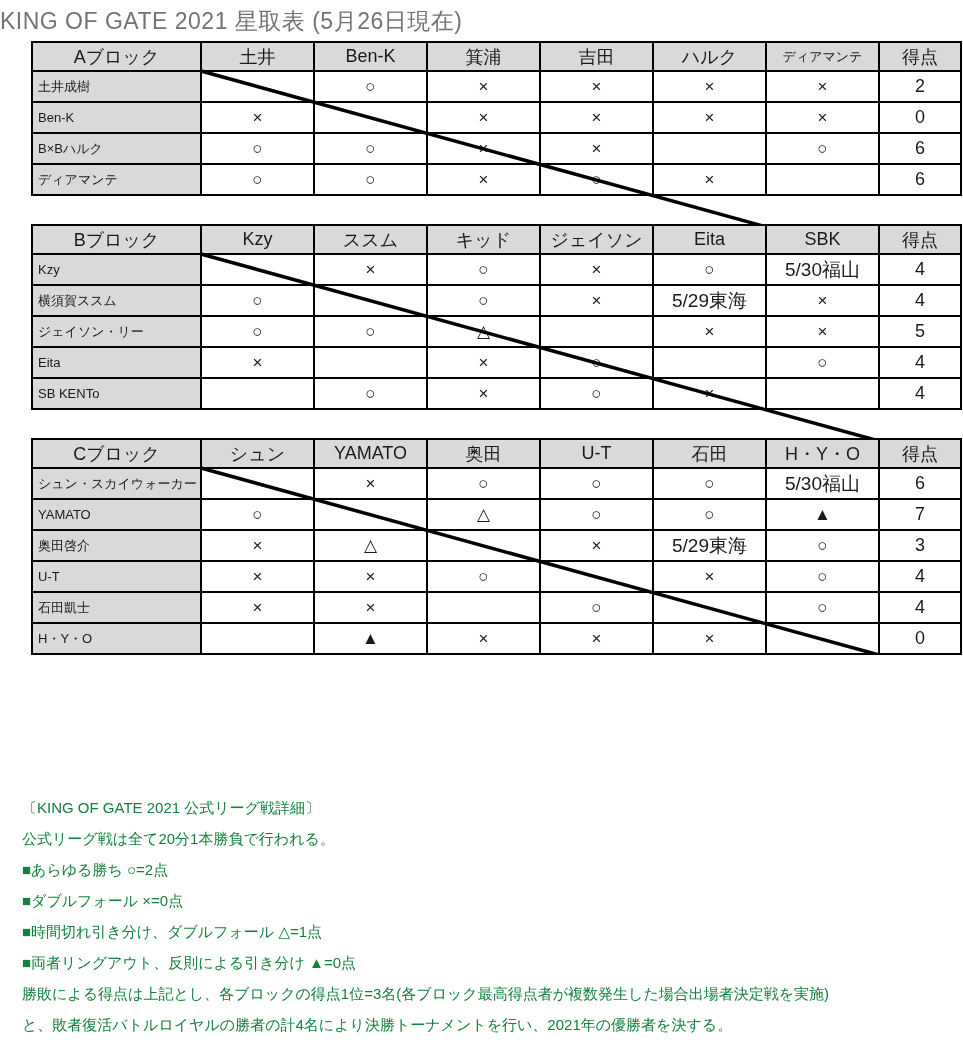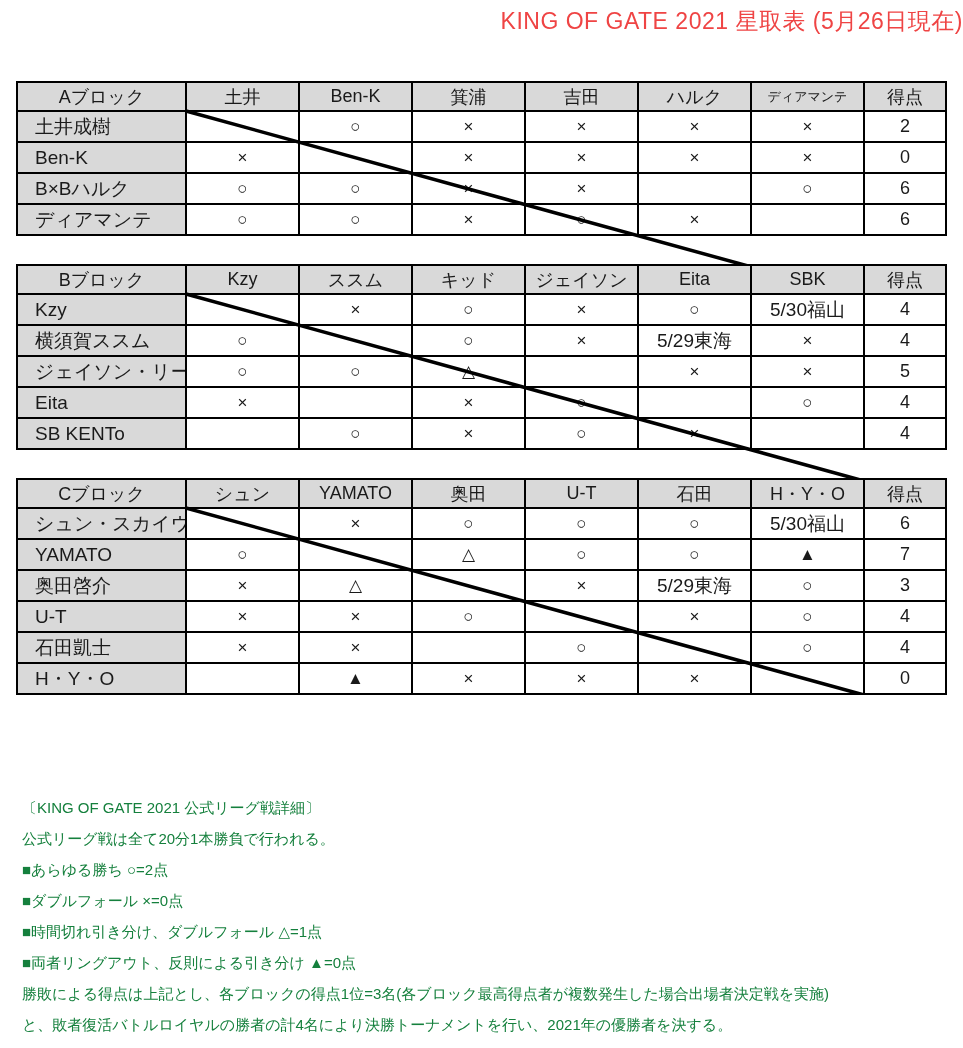--- a/index.html
+++ b/index.html
@@ -3,37 +3,37 @@
 <meta charset="utf-8">
 <style>
   html,body{margin:0;padding:0;background:#ffffff;}
   .page{
     width:963px;height:1048px;position:relative;overflow:hidden;
     background:#ffffff;color:#111;
     font-family:"Liberation Sans","DejaVu Sans",sans-serif;
   }
   .title{
     position:absolute;top:6px;left:0;width:100%;
-    text-align:right;font-size:23px;letter-spacing:.5px;color:#ef4444;
-  }
-  .tables{position:absolute;left:16px;top:41px;margin-top:40px;}
+    text-align:left;font-size:23px;letter-spacing:.5px;color:#737373;
+  }
+  .tables{position:absolute;left:31px;top:41px;}
   .table-wrap{position:relative;margin-bottom:28px;}
   table{
     border-collapse:collapse;table-layout:fixed;width:929px;
     background:#fff;border:2.5px solid #000;
   }
   th,td{
     border:2px solid #000;padding:0;text-align:center;
     overflow:hidden;white-space:nowrap;font-weight:normal;color:#1a1a1a;
   }
   thead tr{height:29px;}
   tbody tr{height:31px;}
   thead th{background:#d9d9d9;font-size:18px;border-bottom:2.5px solid #000;}
   tbody th.name{
-    background:#d9d9d9;text-align:left;padding-left:17px;font-size:19px;
+    background:#d9d9d9;text-align:left;padding-left:5px;font-size:13px;
     border-right:2.5px solid #000;
   }
   thead th:first-child{border-right:2.5px solid #000;}
   td{font-size:17px;}
   td.score{font-size:18px;}
   th.h-sm{font-size:13px;}
   th.n-sm{font-size:15px;}
   th.n-xs{font-size:11px;}
   td.date{font-size:19px;}
   tr.highlight th.name,tr.highlight td{background:#ffff00;}

